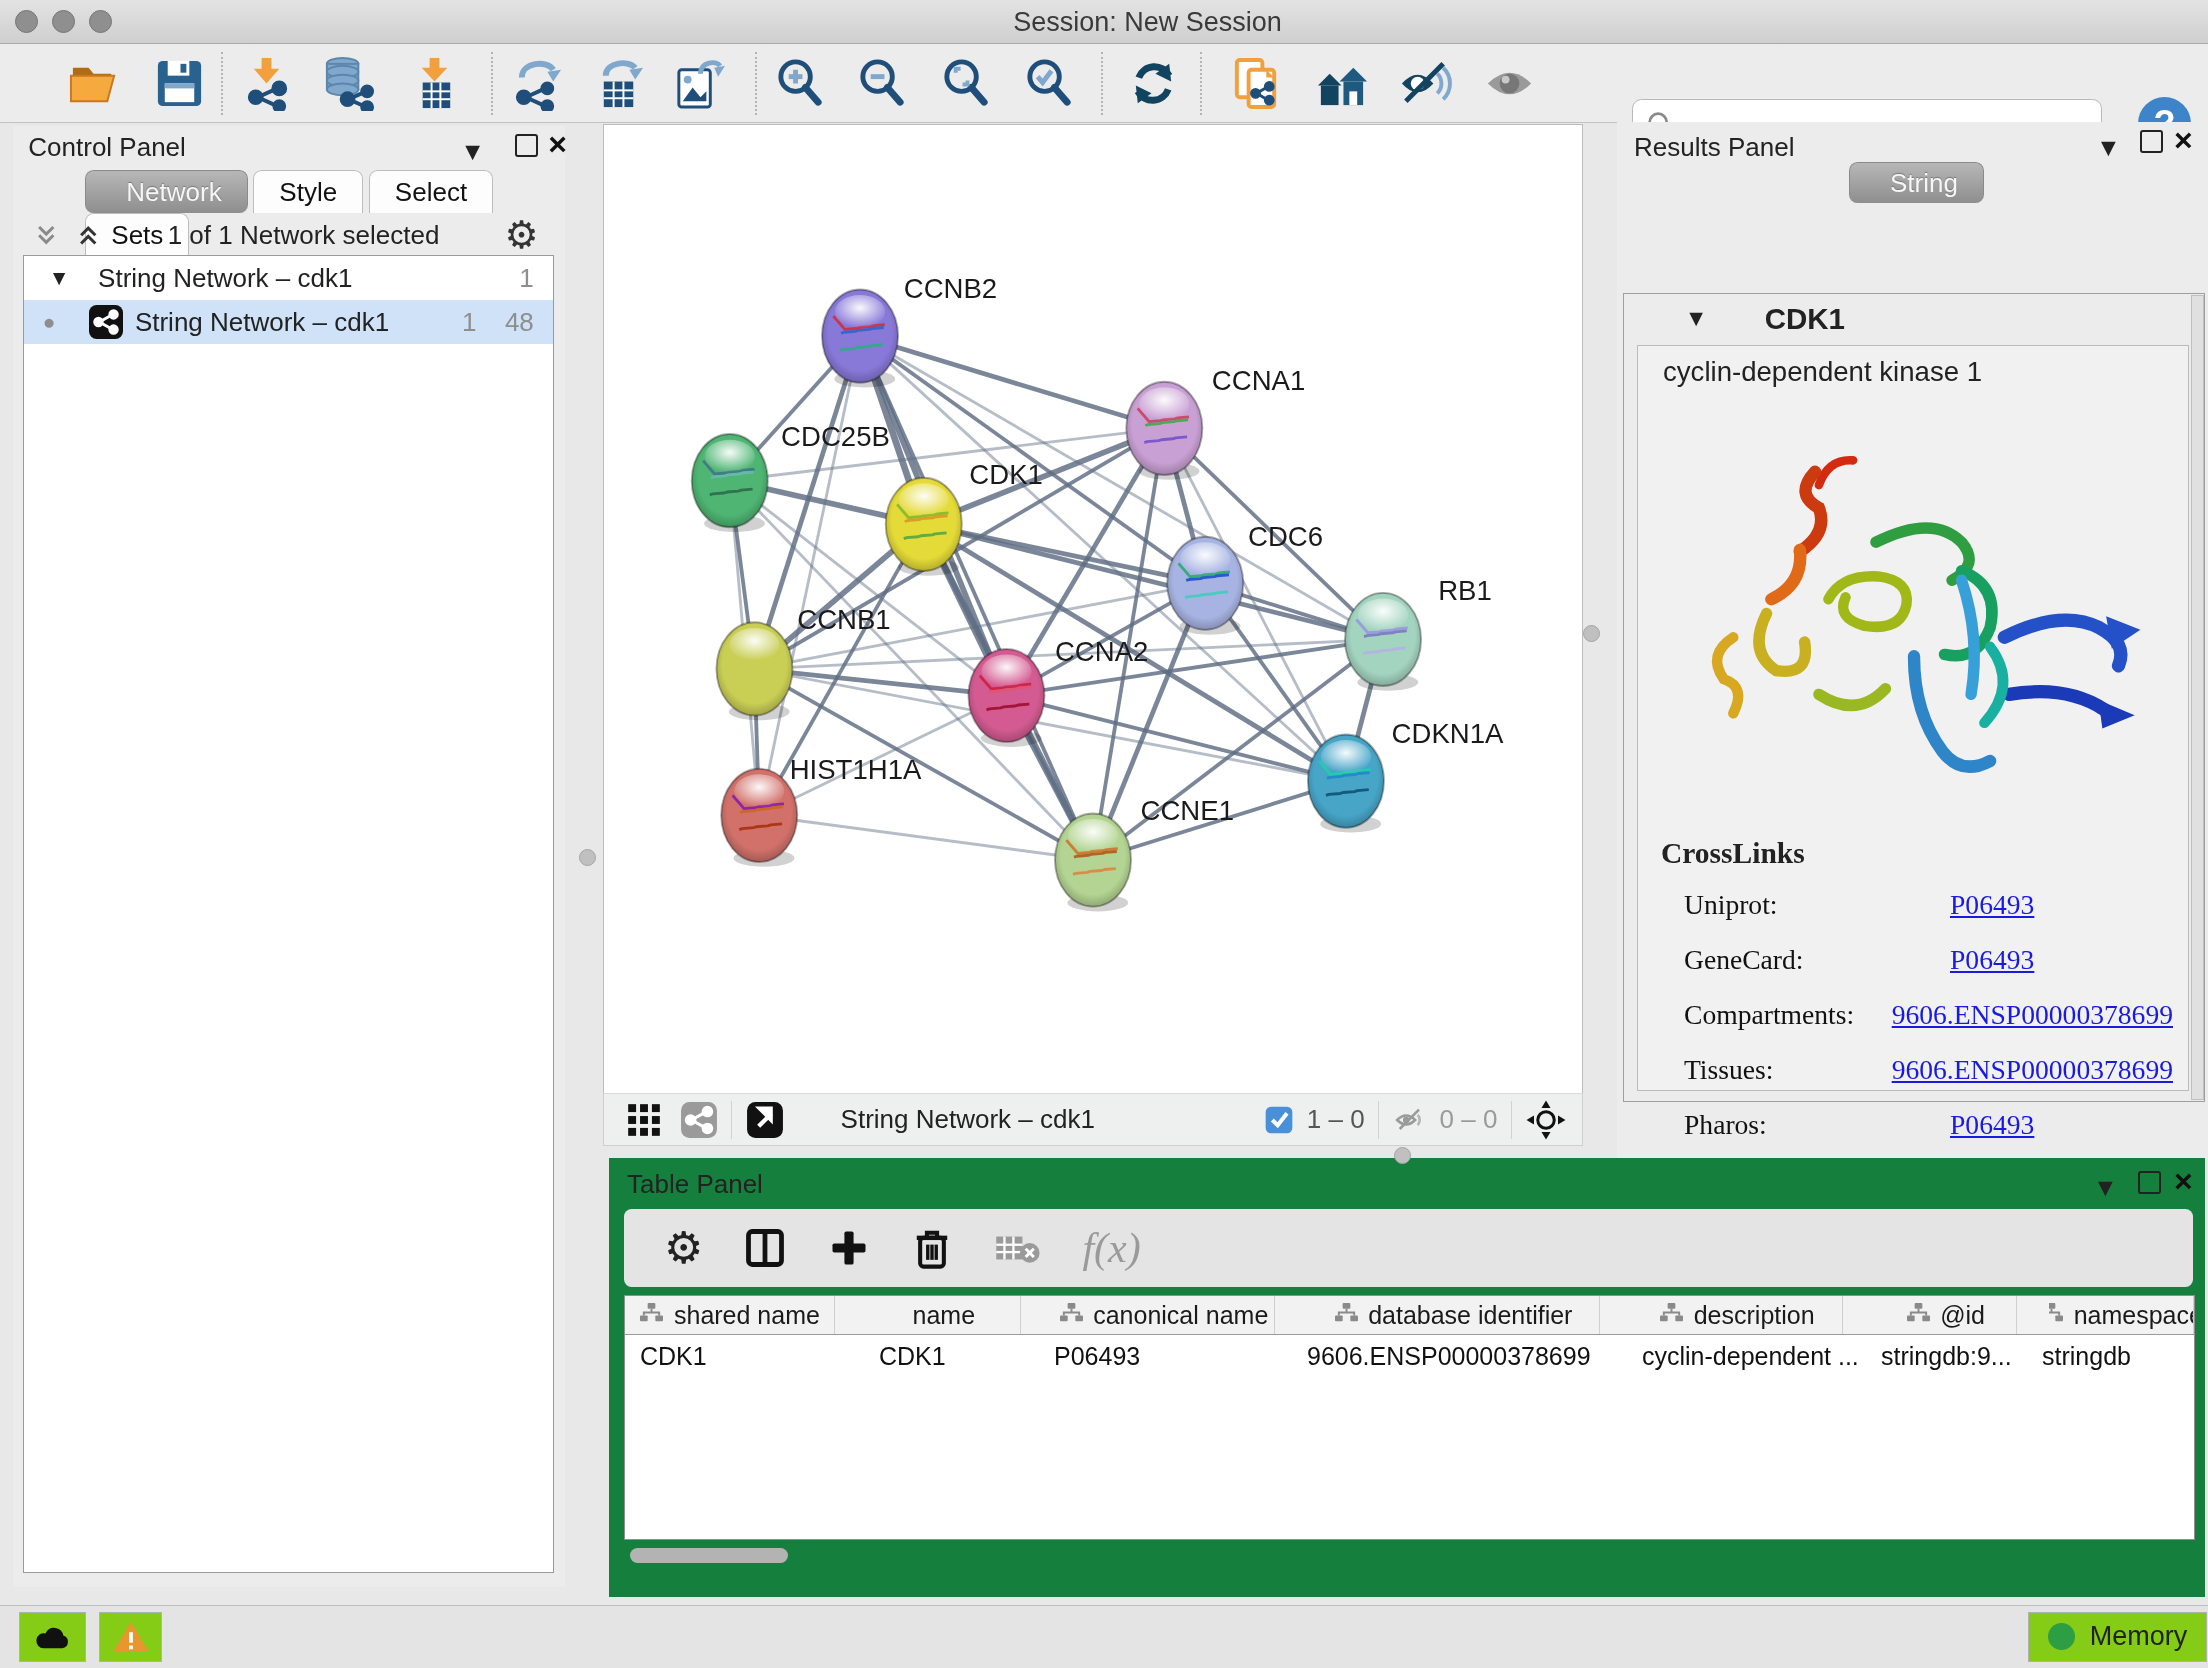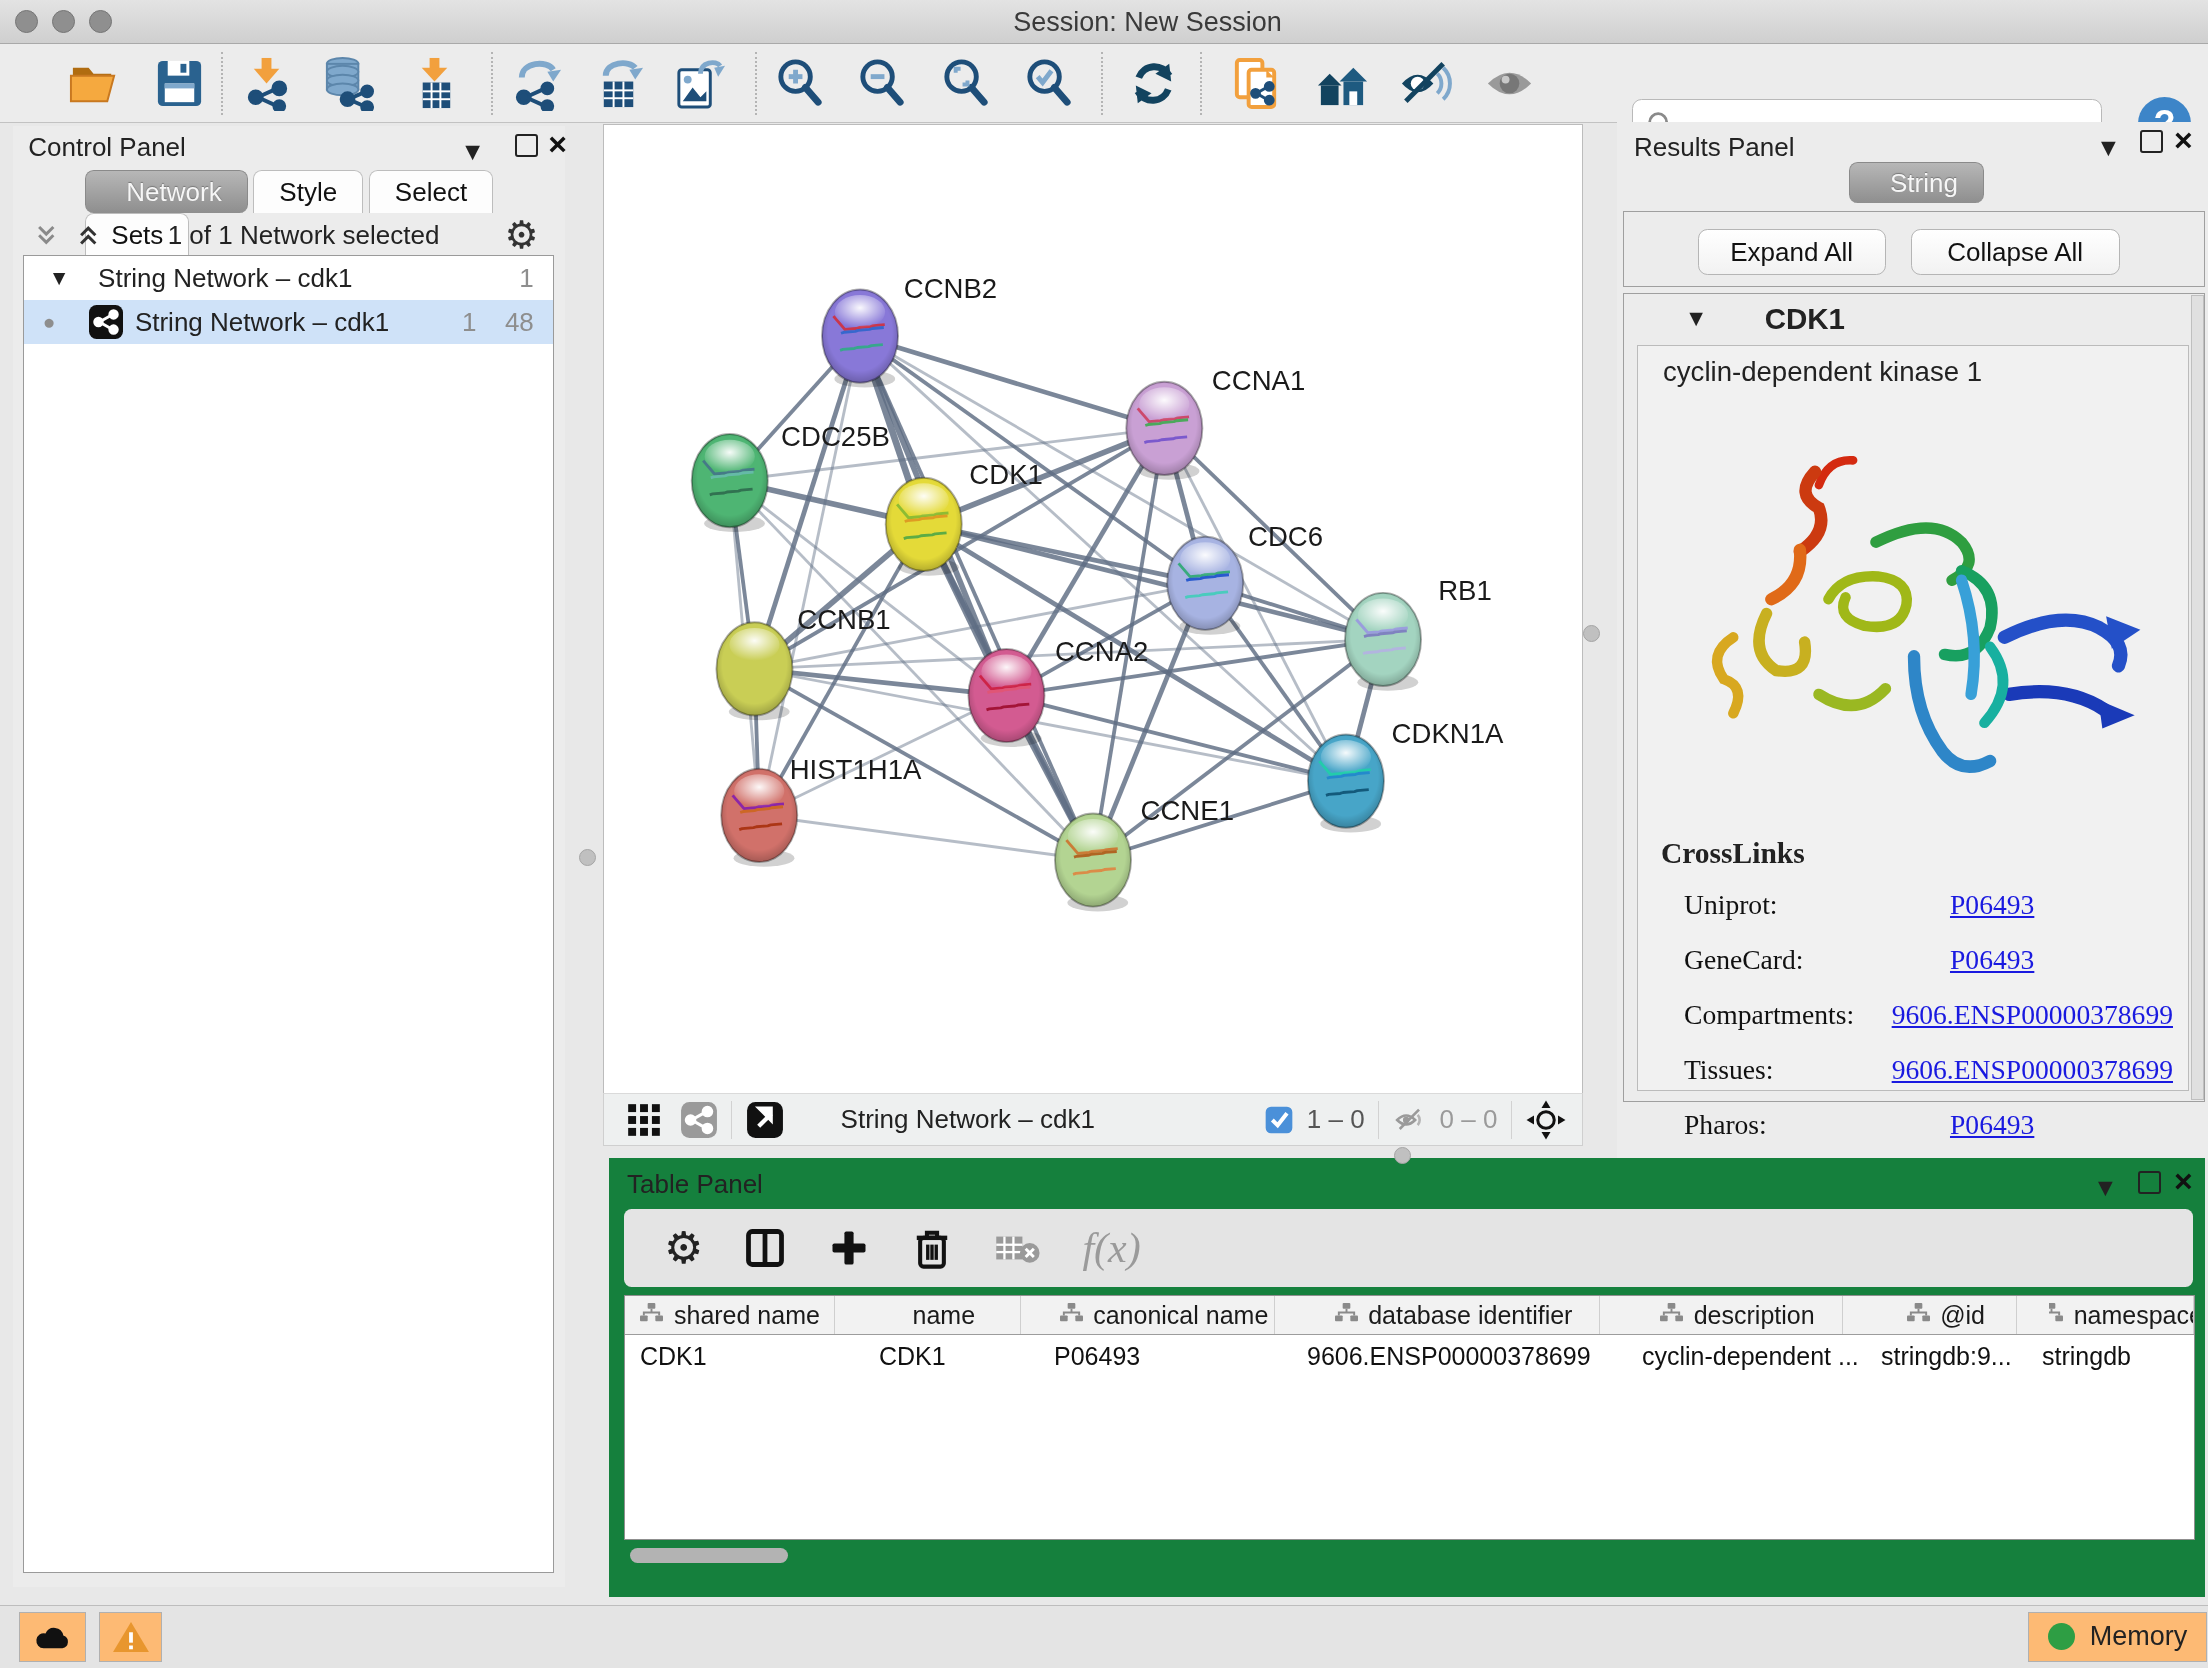--- a/index.html
+++ b/index.html
@@ -62,21 +62,21 @@
   #tbl-head{display:flex;background:#f2f2f2;border-bottom:1.9px solid #9c9c9c;height:38px;gap:32px;}
   .th{display:flex;align-items:center;font-size:25px;color:#1a1a1a;border-right:1px solid #cfcfcf;
     justify-content:center;gap:9.5px;overflow:hidden;white-space:nowrap;cursor:pointer;}
   .td{display:flex;align-items:center;font-size:25px;color:#111;padding-left:15px;
       overflow:hidden;white-space:nowrap;}
   #tbl-row{display:flex;height:42px;background:#fff;}
   #hscroll{left:21px;top:390px;width:158px;height:15px;background:#b3b3b3;border-radius:7.6px;}
   #tp-tabs{left:0;top:388px;width:1596px;text-align:center;}
   
   #statusbar{left:0;top:1605px;width:2208px;height:63px;background:#e4e4e4;border-top:1.9px solid #bdbdbd;}
-  .sb-btn{top:5.7px;height:48px;background:#fdba74;border:1.9px solid #b0b0b0;display:flex;
+  .sb-btn{top:5.7px;height:48px;background:#84cc16;border:1.9px solid #b0b0b0;display:flex;
     align-items:center;justify-content:center;cursor:pointer;}
   .dot{border-radius:50%;display:inline-block;}
   .splitter{width:15px;height:15px;border-radius:50%;background:#c0c0c0;border:1px solid #a5a5a5;cursor:pointer;}
   .hiericon{display:inline-block;}
 </style>
 </head>
 <body>
 
 <div id="app">
 
@@ -566,24 +566,20 @@
   </div>
 
   <div id="results-panel" class="abs">
     <div class="abs panel-title" style="left:17px;top:10px">Results Panel</div>
     <div class="abs" style="left:479px;top:11.4px;color:#222">▼</div>
     <div class="abs float-box" style="left:523px;top:7.6px"></div>
     <div class="abs close-x" style="left:557px;top:7.6px">×</div>
 
     <div class="abs tab active" style="left:232px;top:40px;height:40px">String</div>
 
-    <div class="rp-box abs" style="top:89px;height:74px;">
-      <div class="btn abs" style="left:74px;top:17px;width:186px;height:44px">Expand All</div>
-      <div class="btn abs" style="left:287px;top:17px;width:207px;height:44px">Collapse All</div>
-    </div>
 
     <div class="rp-box abs" style="top:171px;height:807px;">
       <div class="abs" style="left:61px;top:11.4px;font-size:23px">▼</div>
       <div class="abs" style="left:141px;top:7.6px;font-size:29.5px;font-weight:bold">CDK1</div>
       <div class="abs" style="left:13.3px;top:51px;width:550px;height:744px;background:#f1f1f1;border:1px solid #bbb">
         <div class="abs" style="left:25px;top:9.5px;font-size:27.6px">cyclin-dependent kinase 1</div>
 
         <svg class="abs" style="left:38px;top:63px" width="476" height="409" viewBox="0 0 500 430">
           <rect width="500" height="430" fill="#f1f1f1"></rect>
           <g fill="none" stroke-linecap="round">

